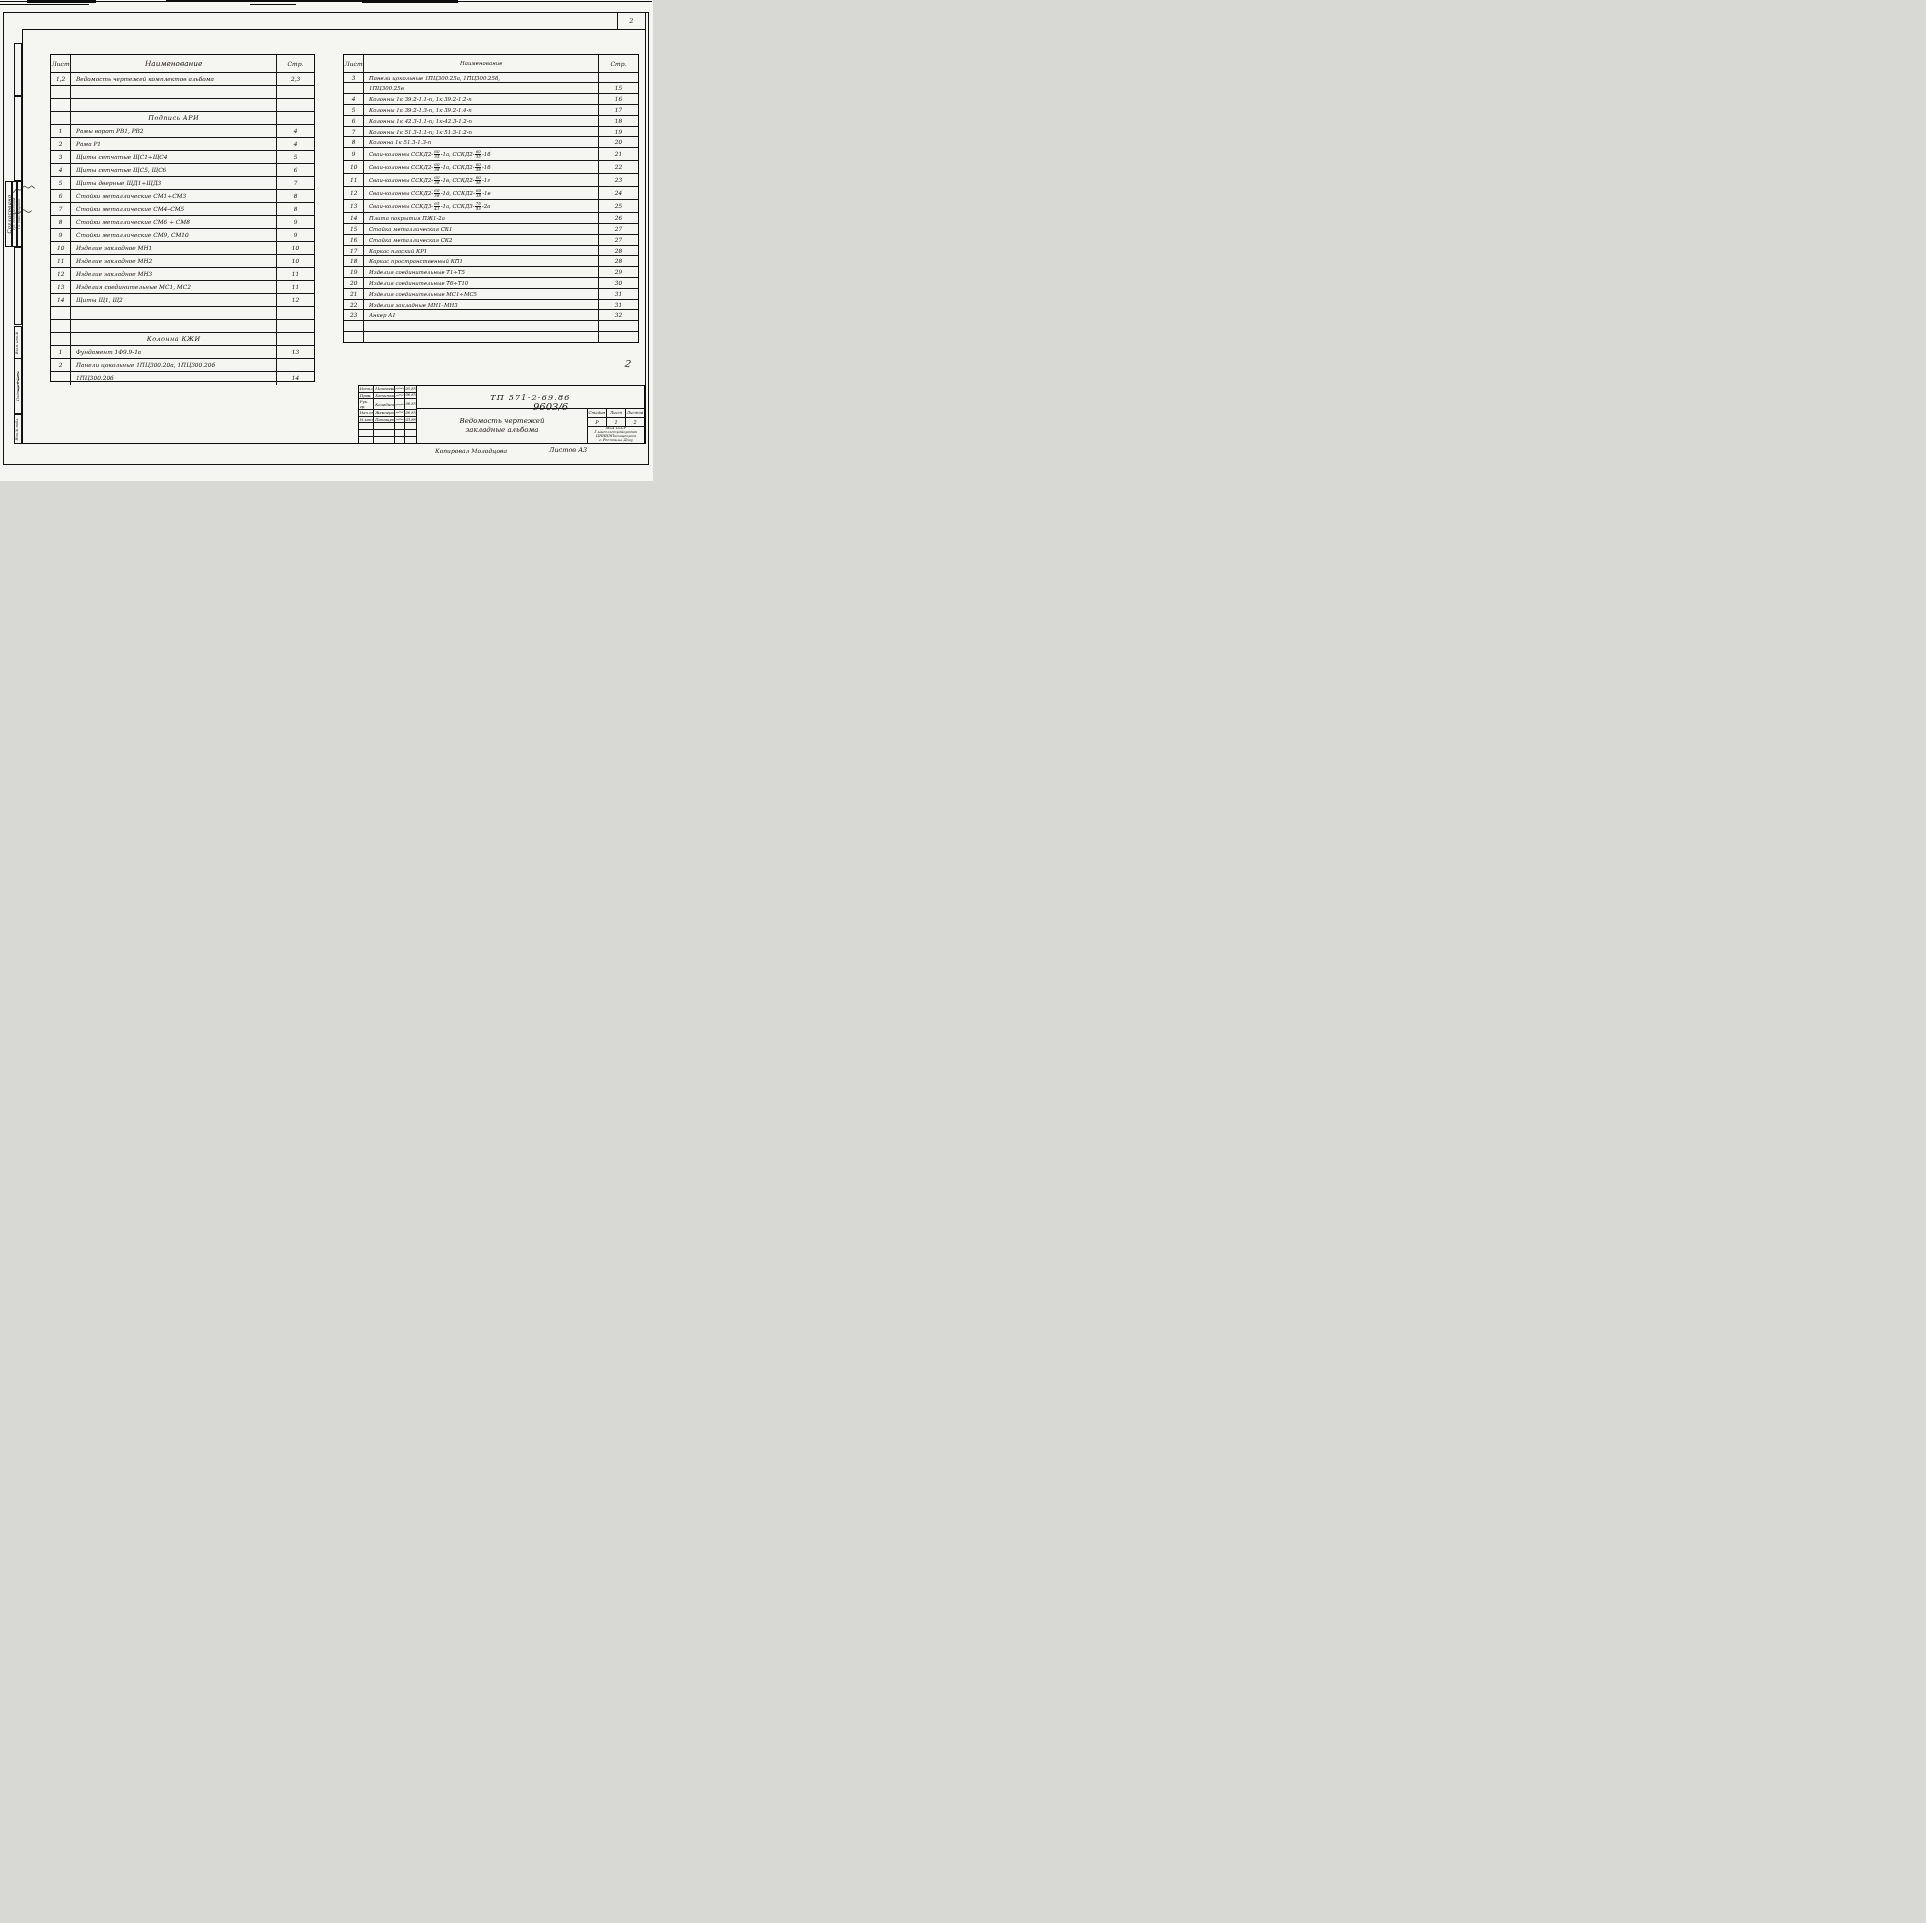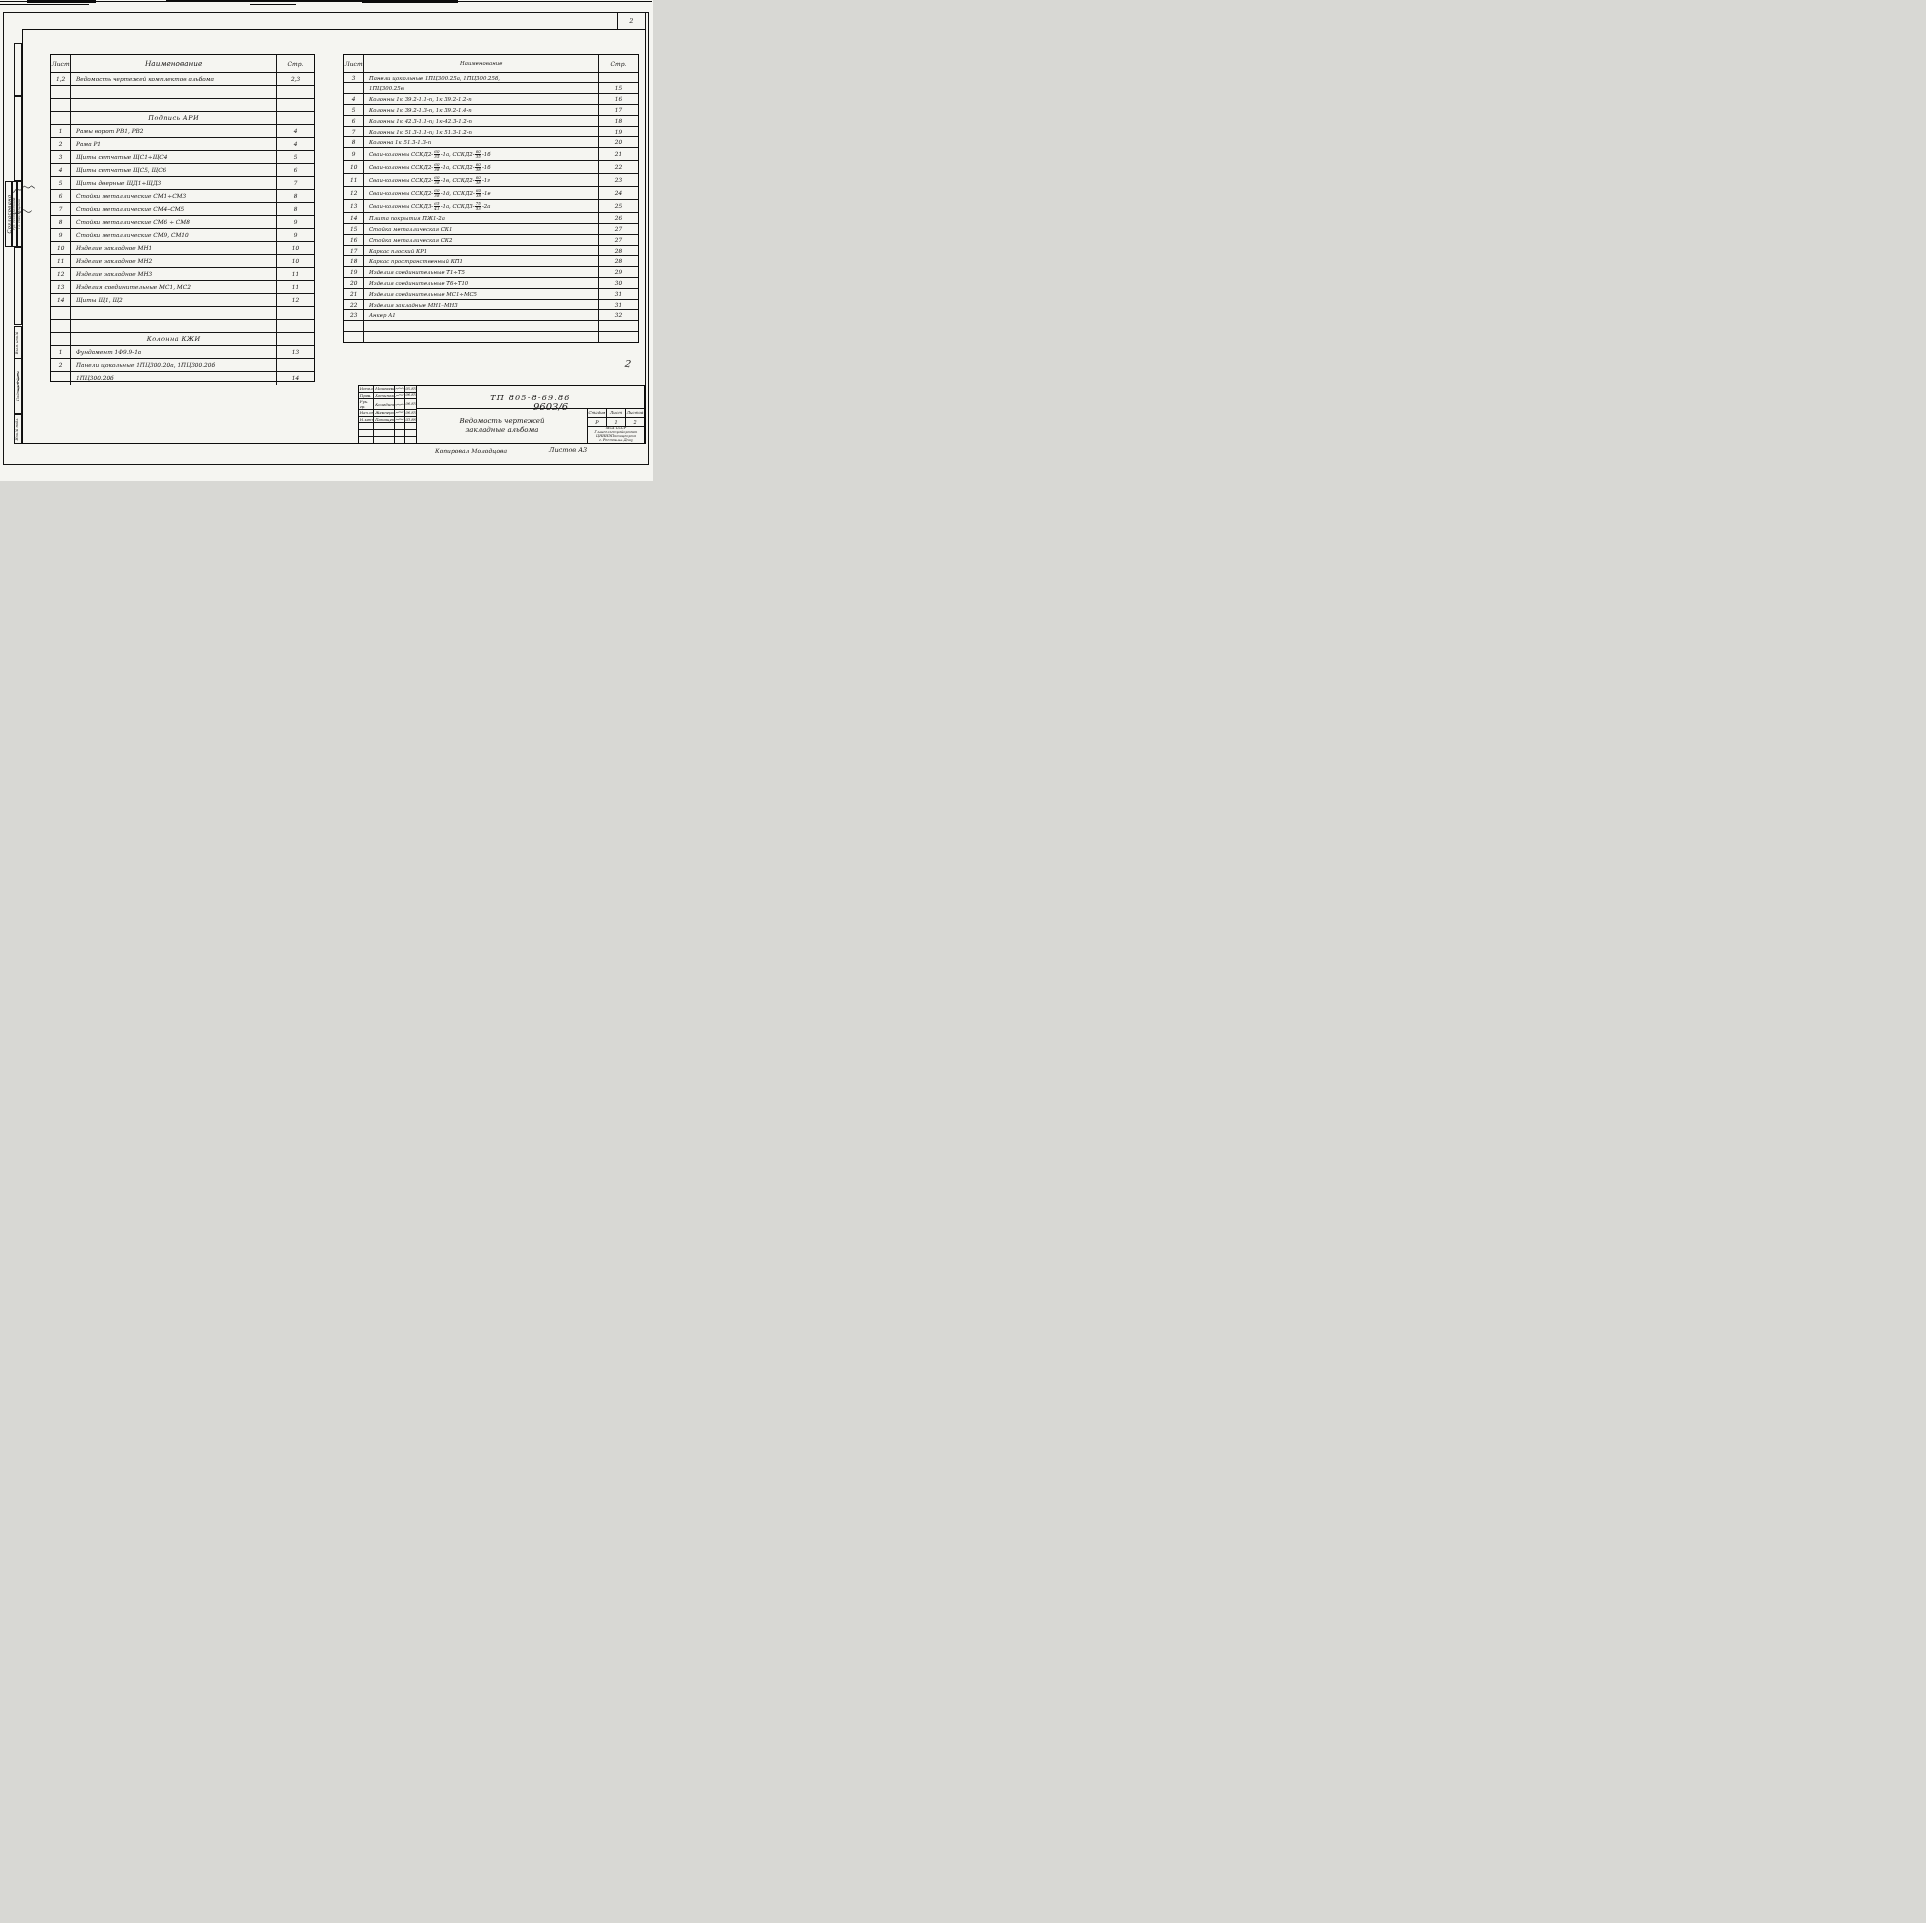--- a/index.html
+++ b/index.html
@@ -475,21 +475,21 @@
           <div class="sc d"></div>
         </div>
       <div class="srow">
           <div class="sc r"></div>
           <div class="sc n"></div>
           <div class="sc g"></div>
           <div class="sc d"></div>
         </div>
     </div>
     <div class="stamp-right">
-      <div class="band">ТП 805-8-69.86</div>
+      <div class="band">ТП 571-2-69.86</div>
       <div class="lower">
         <div class="title-cell">
           <span>Ведомость чертежей</span>
           <span>закладные альбома</span>
         </div>
         <div class="rightcol">
           <div class="stagehead">
             <div class="stc">Стадия</div>
             <div class="stc">Лист</div>
             <div class="stc">Листов</div>

